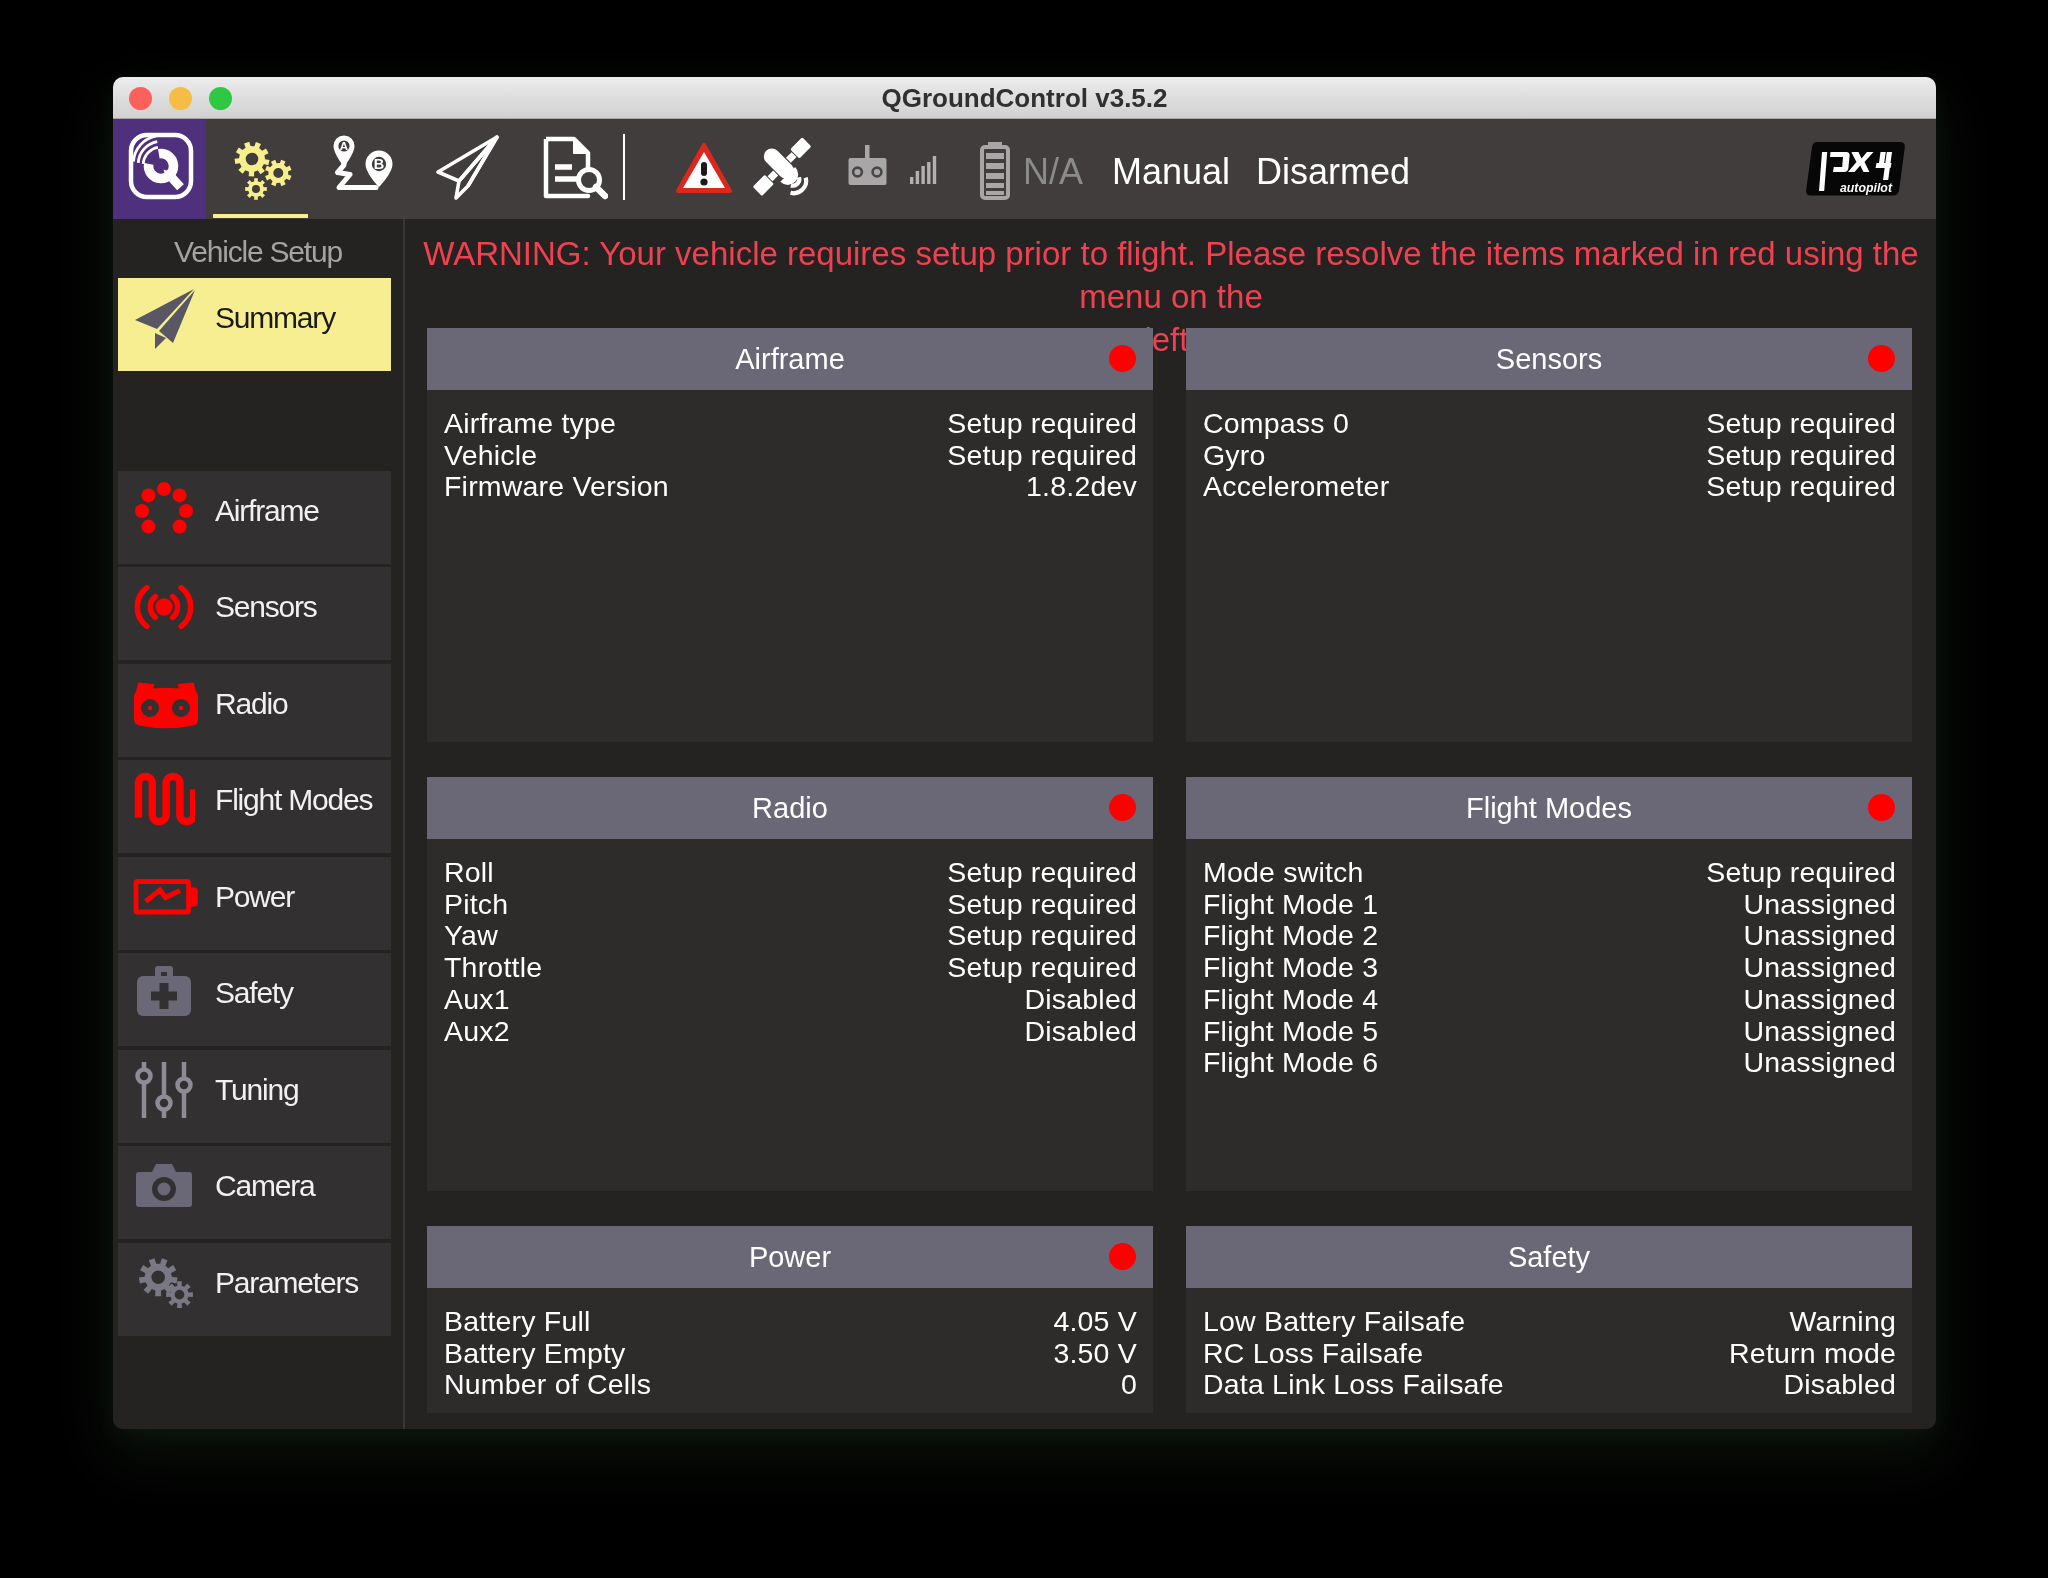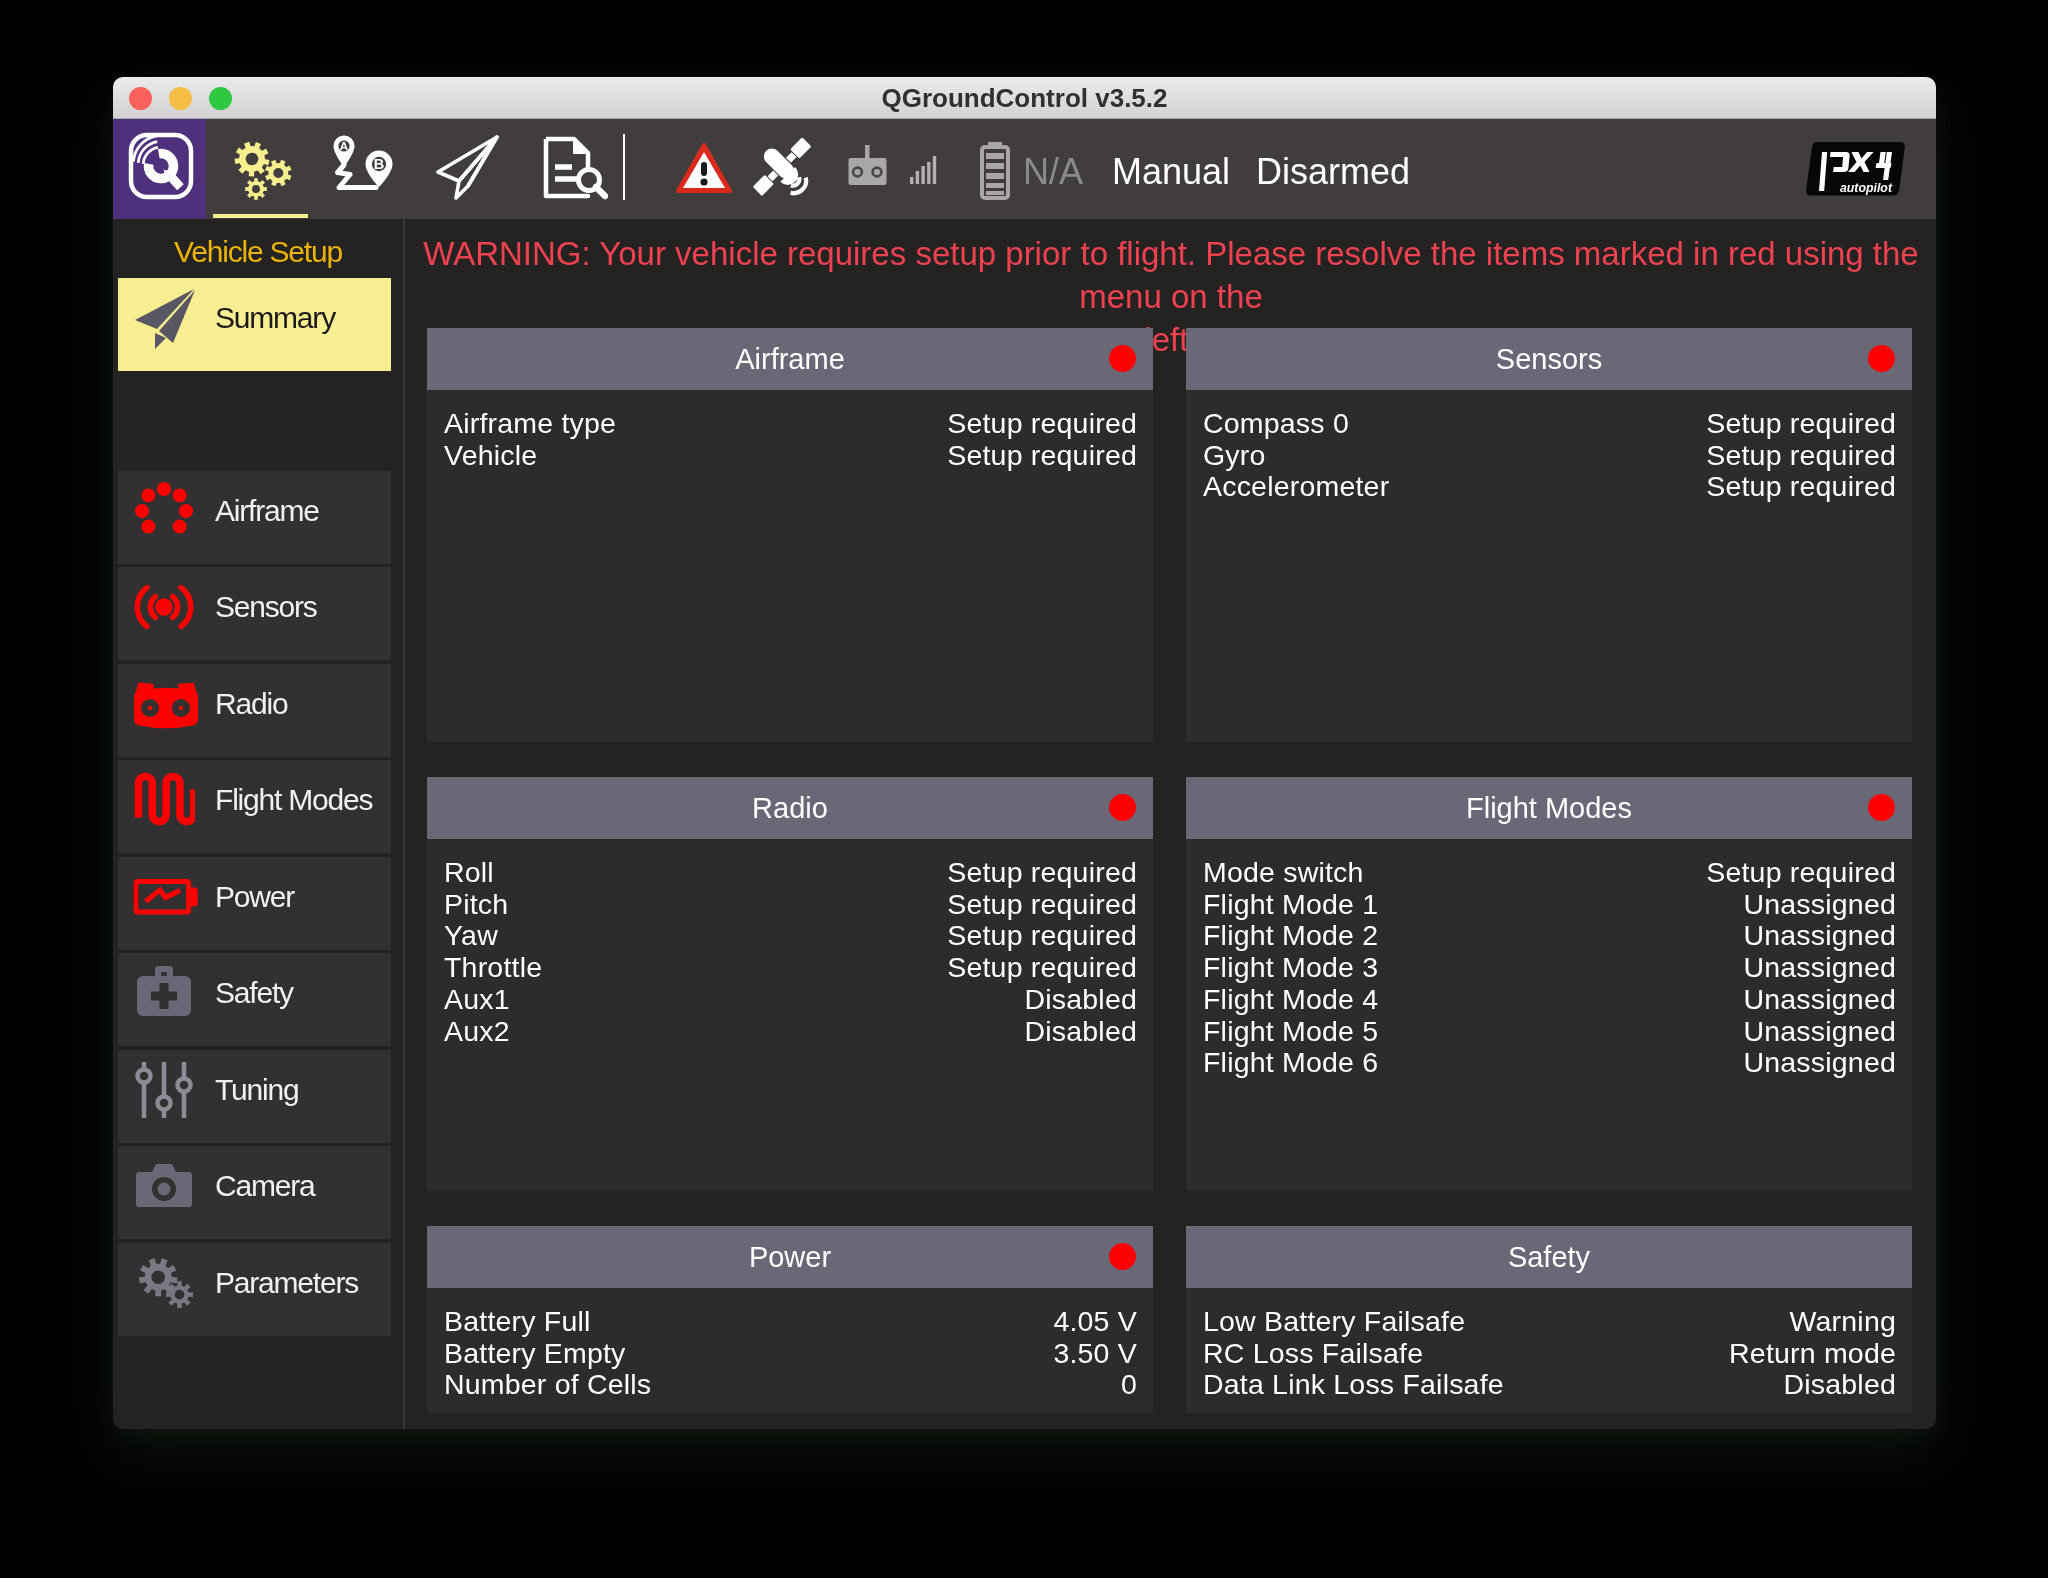--- a/index.html
+++ b/index.html
@@ -16,21 +16,21 @@
 
 #tool{position:absolute;left:0;top:42px;width:100%;height:100px;background:#413d3d}
 #qbox{position:absolute;left:0;top:0;width:93px;height:100px;background:#4f307d}
 .ticon{position:absolute;top:0;height:100px;display:flex;align-items:center;justify-content:center}
 #underline{position:absolute;left:100px;top:95px;width:95px;height:4px;background:#f7ee8e}
 #tdiv{position:absolute;left:510px;top:15px;width:2px;height:66px;background:#fff}
 .ttext{position:absolute;top:3px;height:100px;line-height:100px;color:#fff;font-size:36px}
 
 #content{position:absolute;left:0;top:142px;width:100%;height:1210px;background:#252222}
 #vdiv{position:absolute;left:290px;top:0;width:2px;height:1210px;background:#393636}
-#vstitle{position:absolute;left:0;top:16px;width:290px;text-align:center;color:#eab308;font-size:30px;letter-spacing:-1.2px}
+#vstitle{position:absolute;left:0;top:16px;width:290px;text-align:center;color:#a3a3a3;font-size:30px;letter-spacing:-1.2px}
 .mbtn{position:absolute;left:5px;width:273px;height:93px;background:#323030}
 .mbtn .lbl{position:absolute;left:97px;top:0;height:79px;line-height:79px;font-size:30px;letter-spacing:-1.2px;color:#f1f1f1;white-space:nowrap}
 .mbtn.sel{background:#f7ee92}
 .mbtn.sel .lbl{color:#1a1a1a}
 .mbtn svg{position:absolute;left:15px;top:9px}
 
 #warn{position:absolute;left:293px;top:13px;width:1530px;text-align:center;color:#ee4250;font-size:33px;line-height:43px}
 
 .panel{position:absolute;width:726px}
 .ph{position:relative;height:62px;background:#6a6776;color:#fff;font-size:29px;text-align:center;line-height:62px}
@@ -286,20 +286,24 @@
       <div class="ph">Airframe<span class="dot"></span></div>
       <div class="pb" style="height:352px">
         <div class="row">
             <span>Airframe type</span>
             <span class="v">Setup required</span>
           </div>
         <div class="row">
             <span>Vehicle</span>
             <span class="v">Setup required</span>
           </div>
+        <div class="row">
+            <span>Firmware Version</span>
+            <span class="v">1.8.2dev</span>
+          </div>
       </div>
     </div>
     <div class="panel" style="left:1073px;top:109px">
       <div class="ph">Sensors<span class="dot"></span></div>
       <div class="pb" style="height:352px">
         <div class="row">
             <span>Compass 0</span>
             <span class="v">Setup required</span>
           </div>
         <div class="row">

